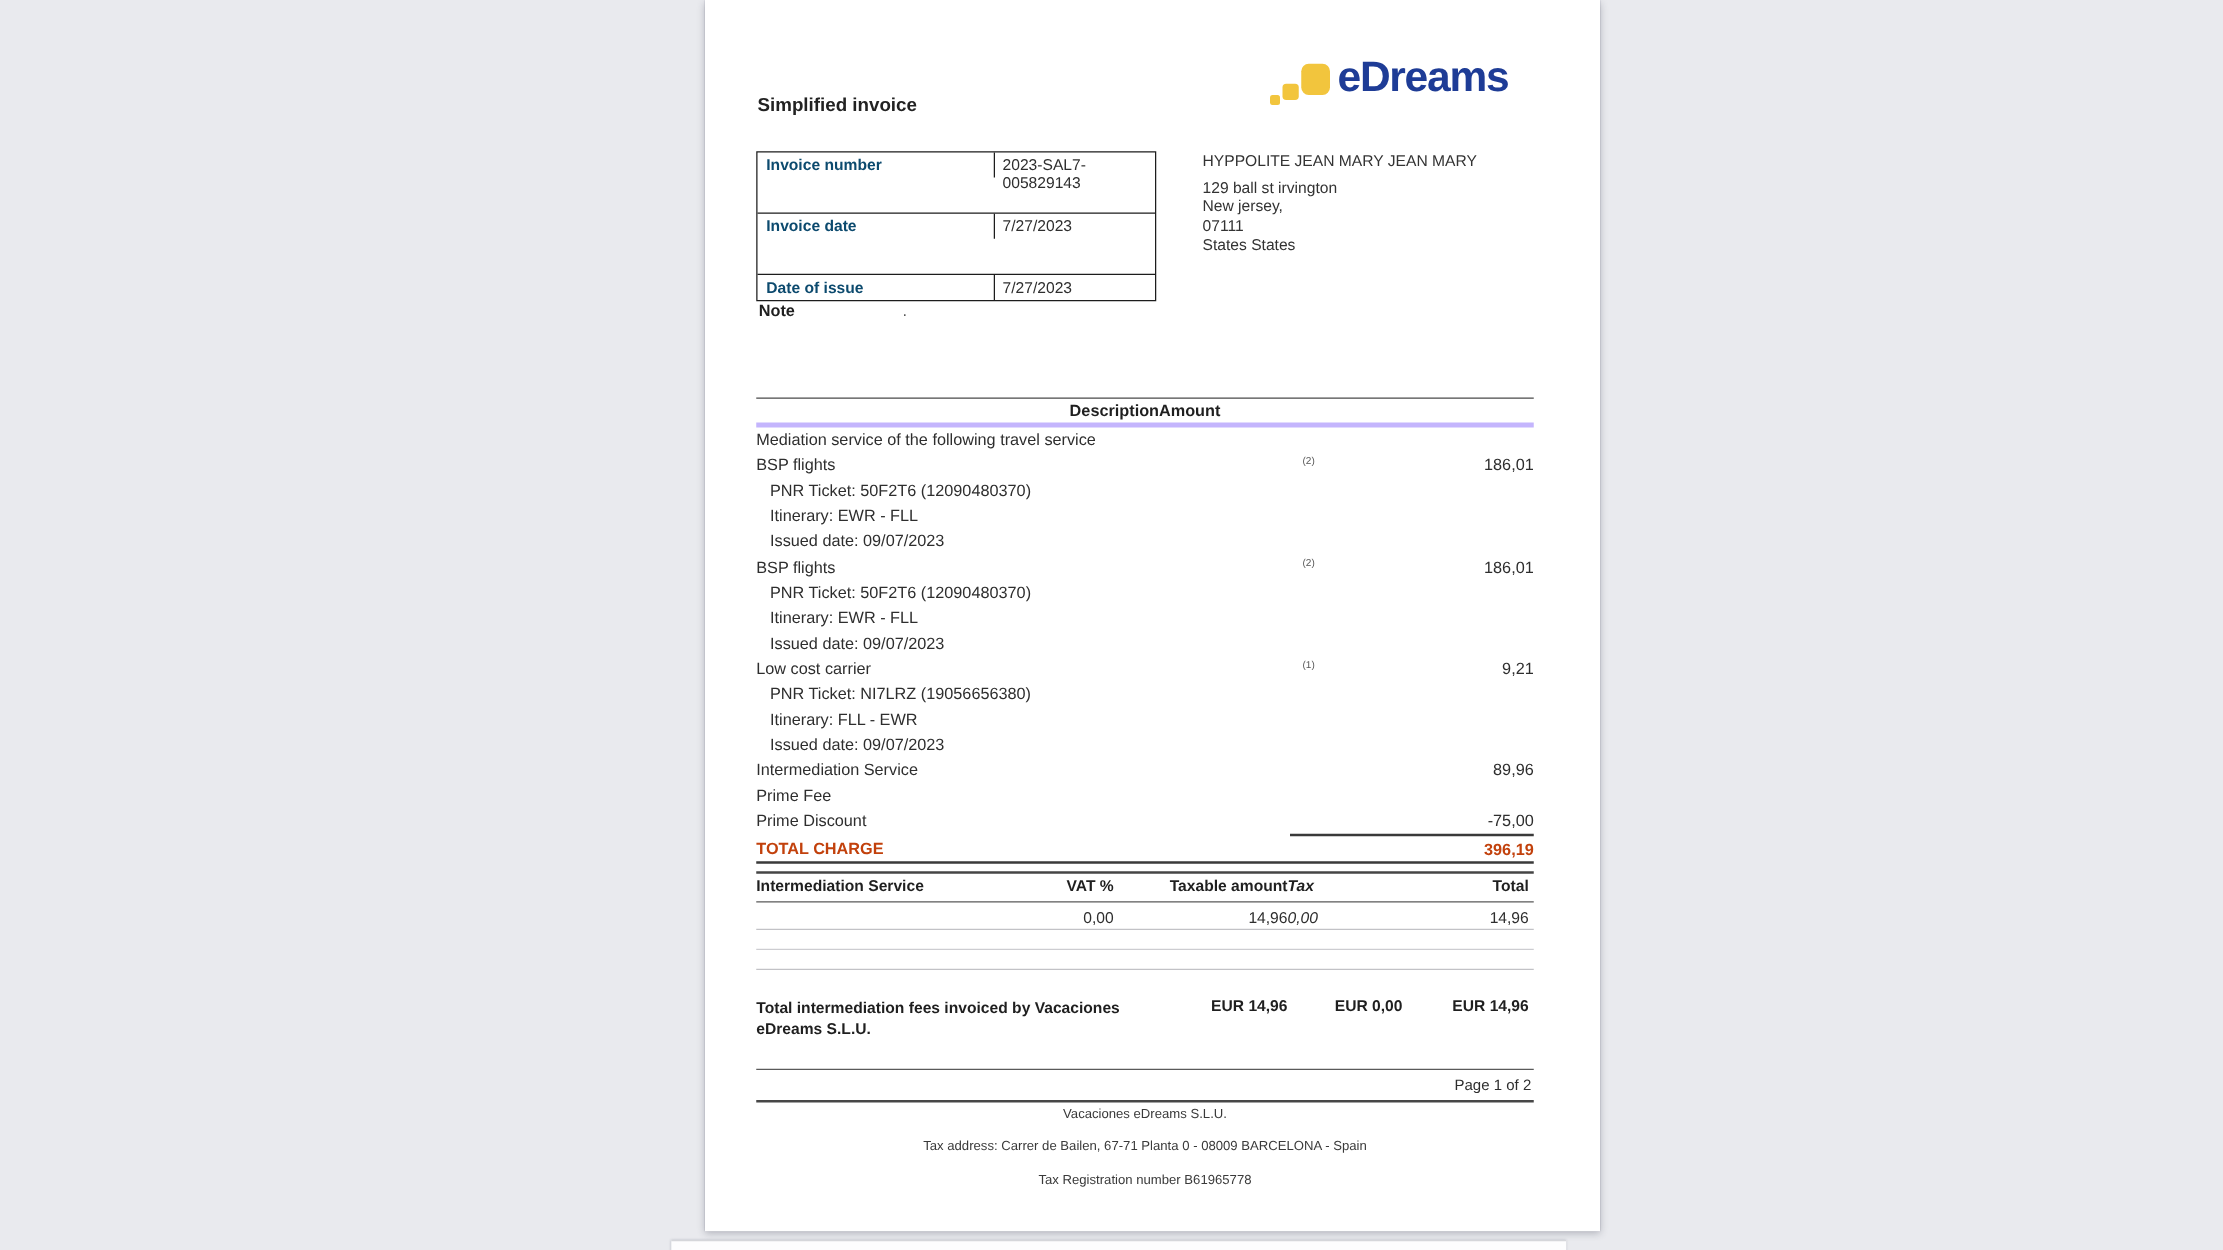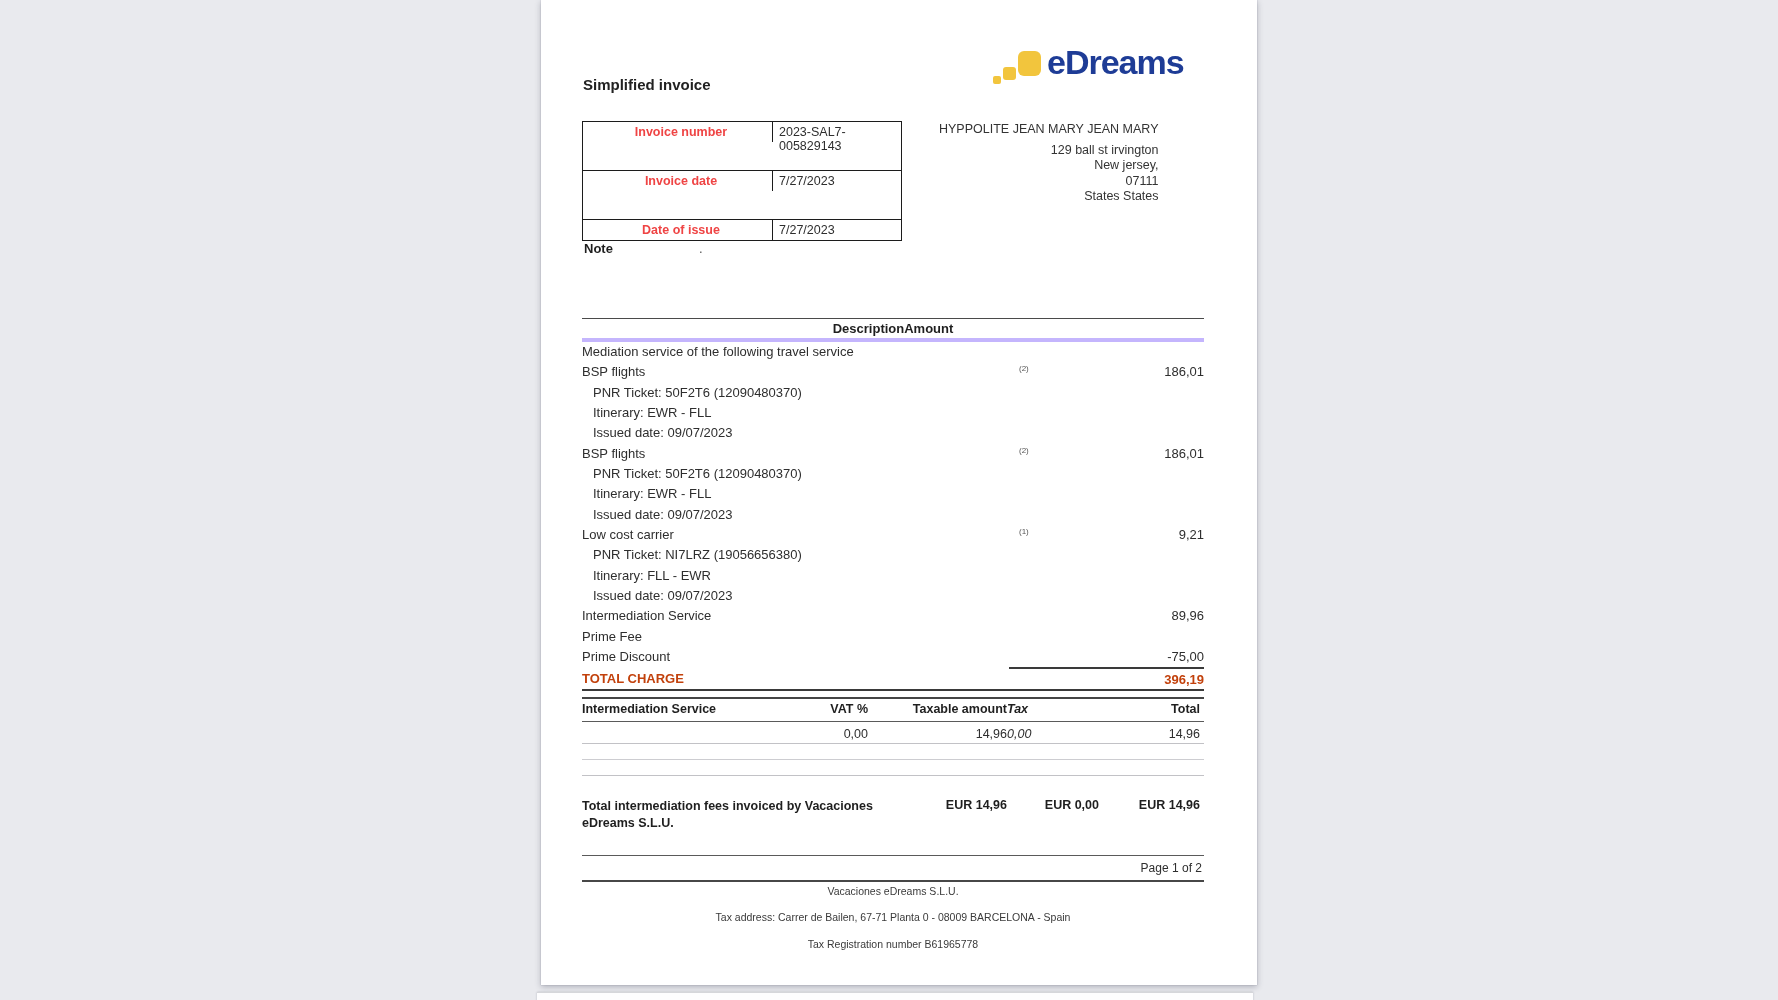--- a/index.html
+++ b/index.html
@@ -3,21 +3,21 @@
 <meta charset="utf-8">
 <style>
   html,body{margin:0;padding:0;}
   body{
     width:1778px;height:1000px;position:relative;overflow:hidden;
     background:#e9eaee;
     font-family:"Liberation Sans", sans-serif;
     color:#2e2e2e;
   }
   .page{
-    position:absolute;left:541px;top:0;width:716px;height:985px;
+    position:absolute;left:564px;top:0;width:716px;height:985px;
     background:#ffffff;
     box-shadow:0 2px 6px rgba(45,50,70,0.30), 0 0 1px rgba(45,50,70,0.35);
   }
   .page-next{
     position:absolute;left:537px;top:992px;width:716px;height:10px;
     background:#fdfdfe;border-top:1px solid #d5d6da;
     box-shadow:0 0 2px rgba(45,50,70,0.25);
   }
   
   .doc-title{position:absolute;left:42px;top:76px;font-size:15px;font-weight:bold;color:#222;}
@@ -25,25 +25,25 @@
   .logo .sq{position:absolute;background:#F2C53D;}
   .sq-small{left:2px;top:34px;width:8px;height:8px;border-radius:2px;}
   .sq-mid{left:12px;top:25px;width:13px;height:13px;border-radius:3px;}
   .sq-big{left:27px;top:9px;width:23px;height:25px;border-radius:6px;}
   .logo-text{position:absolute;left:56px;top:0px;font-size:34px;line-height:40px;
     font-weight:bold;color:#1E3C96;letter-spacing:-1px;}
   
   .inv-table{position:absolute;left:41px;top:121px;width:318px;border:1px solid #1c1c1c;font-size:12.5px;}
   .inv-row{display:flex;height:20px;}
   .inv-row + .inv-row{border-top:1px solid #1c1c1c;margin-top:28px;}
-  .inv-label{width:190px;border-right:1px solid #1c1c1c;font-weight:bold;color:#ef4444;
-    padding:3px 0 0 7px;box-sizing:border-box;text-align:center;}
+  .inv-label{width:190px;border-right:1px solid #1c1c1c;font-weight:bold;color:#0c4a6e;
+    padding:3px 0 0 7px;box-sizing:border-box;}
   .inv-value{flex:1;padding:3px 0 0 6px;}
   
-  .recipient{position:absolute;left:398px;top:122px;font-size:12.5px;color:#333;text-align:right;}
+  .recipient{position:absolute;left:398px;top:122px;font-size:12.5px;color:#333;}
   .recipient .name{display:block;line-height:15px;margin-bottom:6px;}
   .recipient .line{display:block;line-height:15.4px;}
   
   .note-label{position:absolute;left:43px;top:241px;font-size:13px;font-weight:bold;color:#1f1f1f;}
   .note-value{position:absolute;left:158px;top:241px;font-size:13px;color:#555;}
   
   .charges{position:absolute;left:41px;top:318px;width:622px;font-size:13px;}
   .chg-head{display:flex;justify-content:center;font-weight:bold;color:#1f1f1f;
     border-top:1px solid #4a4a4a;border-bottom:4px solid #c4b5fd;
     height:16px;line-height:16px;padding:2px 0 1px 0;}

